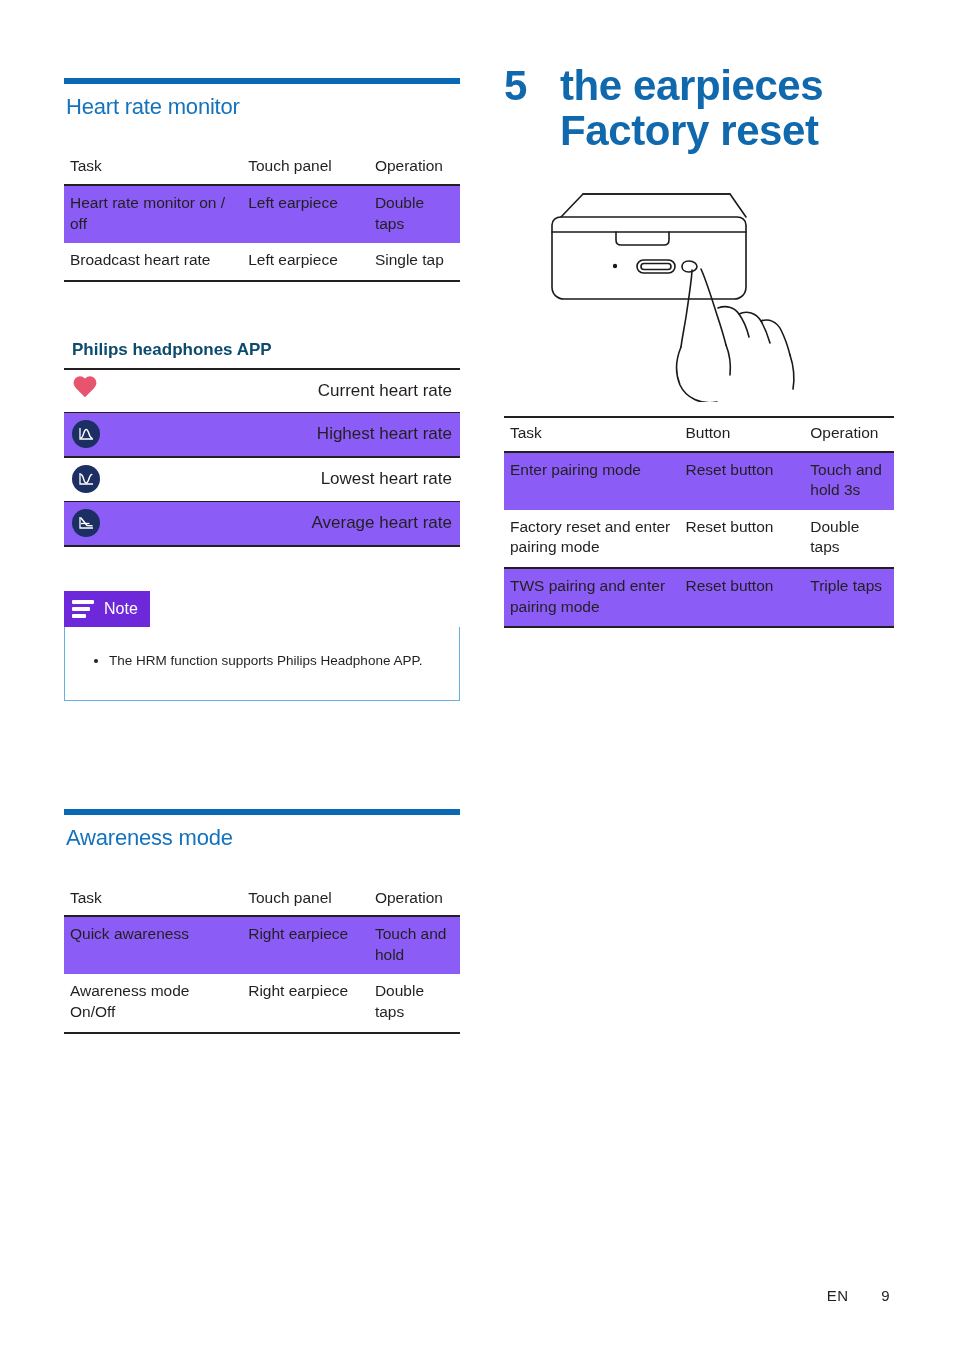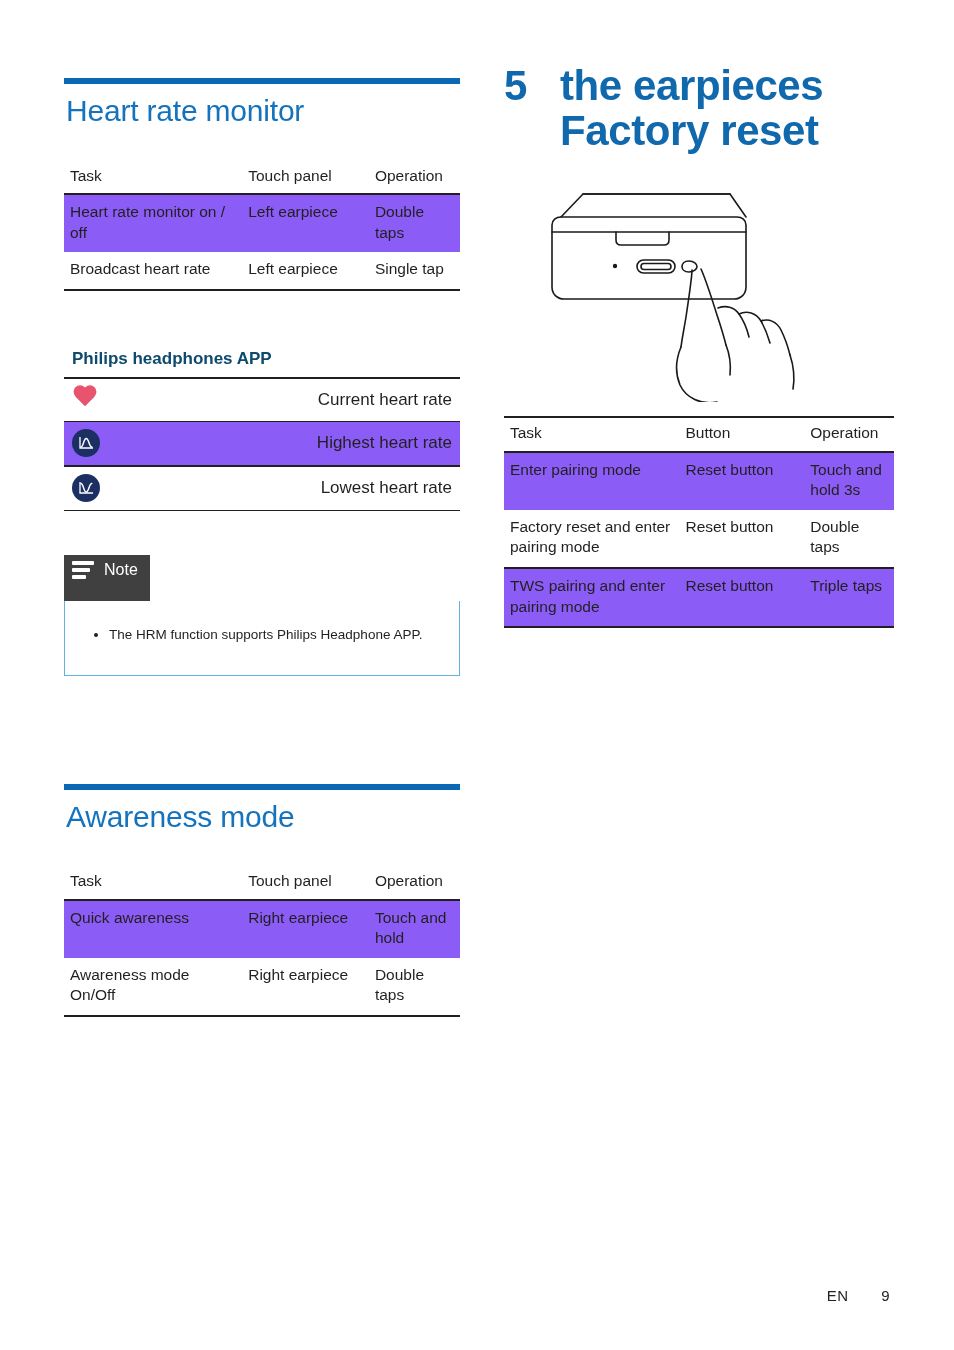--- a/index.html
+++ b/index.html
@@ -23,21 +23,21 @@
   .col-right { position: absolute; left: 504px; top: 0; width: 390px; }
 
   
   .rule-blue {
     height: 6px;
     background: #0b68b4;
     width: 100%;
   }
   .sec-title {
     color: #1573bd;
-    font-size: 30px;
+    font-size: 22px;
     font-weight: normal;
     letter-spacing: -0.2px;
     margin: 10px 0 0 2px;
     line-height: 1.15;
   }
 
   
   .chapter {
     display: flex;
     align-items: flex-start;
@@ -136,23 +136,23 @@
     display: inline-flex;
     align-items: center;
     justify-content: center;
   }
 
   
   .note-wrap { margin-top: 44px; }
   .note-tab {
     display: inline-flex;
     align-items: center;
-    background: #404040;
-    height: 30px;
-    padding: 0 12px 16px 8px;
+    background: #6d28d9;
+    height: 36px;
+    padding: 0 12px 0 8px;
   }
   .note-lines {
     display: inline-block;
     width: 22px;
     margin-right: 10px;
   }
   .note-lines i {
     display: block;
     height: 4px;
     background: #ffffff;
@@ -260,20 +260,32 @@
         <tr class="ic-rule-thin">
           <td class="icon-cell">
             <span class="navy-circle">
               <svg width="20" height="20" viewBox="0 0 20 20" aria-hidden="true">
                 <path d="M4 4 L4 15 L17 15" stroke="#ffffff" stroke-width="1.3" fill="none"></path>
                 <path d="M5 5.5 C7.5 5.5 7.5 14 10.2 14 C13 14 13 5.5 15.8 5.5" stroke="#ffffff" stroke-width="1.5" fill="none" stroke-linecap="round"></path>
               </svg>
             </span>
           </td>
           <td class="lbl-cell">Lowest heart rate</td>
+        </tr>
+        <tr class="shade ic-rule-bottom">
+          <td class="icon-cell">
+            <span class="navy-circle">
+              <svg width="20" height="20" viewBox="0 0 20 20" aria-hidden="true">
+                <path d="M4 4 L4 15 L17 15" stroke="#ffffff" stroke-width="1.3" fill="none"></path>
+                <path d="M5 5 L11 12.5 L16 12.8" stroke="#ffffff" stroke-width="1.5" fill="none" stroke-linecap="round" stroke-linejoin="round"></path>
+                <path d="M5 10.5 L13.5 10.5" stroke="#ffffff" stroke-width="1.3" fill="none"></path>
+              </svg>
+            </span>
+          </td>
+          <td class="lbl-cell">Average heart rate</td>
         </tr>
       </tbody>
         </table>
 
       <div class="note-wrap">
         <div class="note-tab">
           <span class="note-lines">
             <i></i>
               <i></i>
               <i></i>

